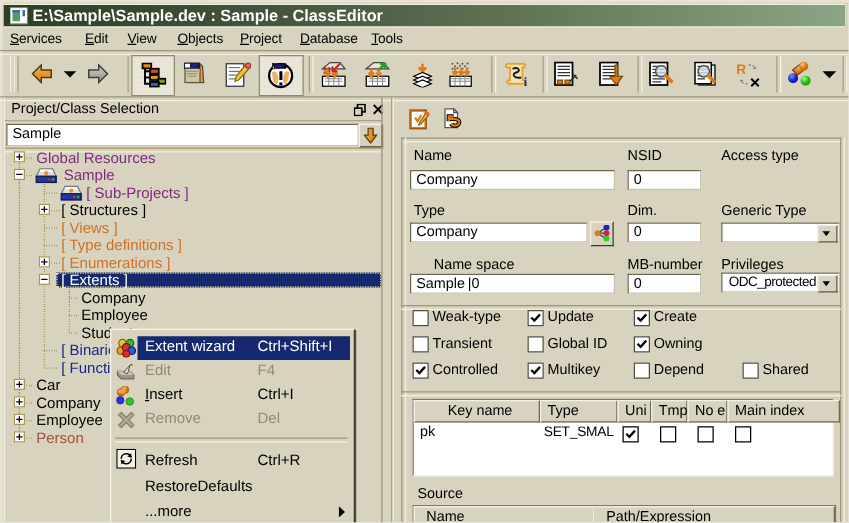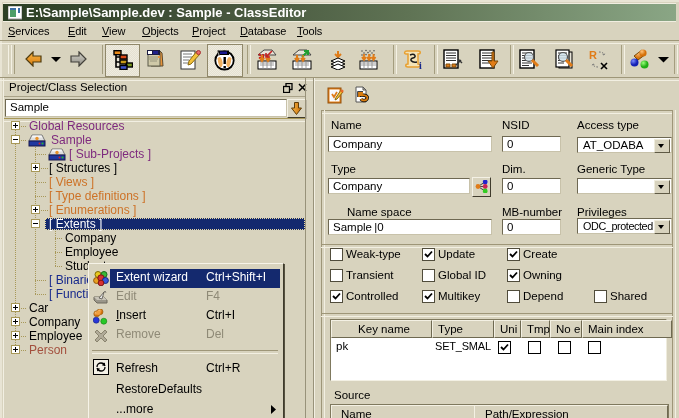--- a/index.html
+++ b/index.html
@@ -409,24 +409,20 @@
   <span class="abs" style="left:262px;top:41px;">Access type</span>
   <span class="abs" style="left:262px;top:85px;">Generic Type</span>
   <span class="abs" style="left:262px;top:128px;">Privileges</span>
 
   <div class="input" style="left:13px;top:58px;width:162px;height:14px;">
         <span>Company</span>
       </div>
   <div class="input" style="left:187px;top:58px;width:57px;height:14px;">
         <span>0</span>
       </div>
-  <div class="combo" style="left:262px;top:59px;width:93px;height:14px;">
-        <span>AT_ODABA</span>
-    <div class="cbtn" style="right:1px;width:14px;height:12px;"></div>
-      </div>
 
   <div class="input" style="left:13px;top:100px;width:140px;height:14px;">
         <span>Company</span>
       </div>
   <div class="abs" style="left:157px;top:99px;width:17px;height:18px;background:#d8d3be;
        border:1px solid #f4f1e5;border-bottom-color:#3f3b2c;border-right-color:#3f3b2c;">
     <svg class="abs" style="left:2px;top:2px" width="13" height="13" viewBox="0 0 13 13">
       <path d="M3 6.5 L10 2 M3 6.5 L10 6.5 M3 6.5 L10 11" stroke="#444" stroke-width="1"></path>
       <circle cx="3" cy="6.5" r="2.4" fill="#e07c18"></circle>
           <circle cx="10.2" cy="2" r="2.4" fill="#2222cc"></circle>

